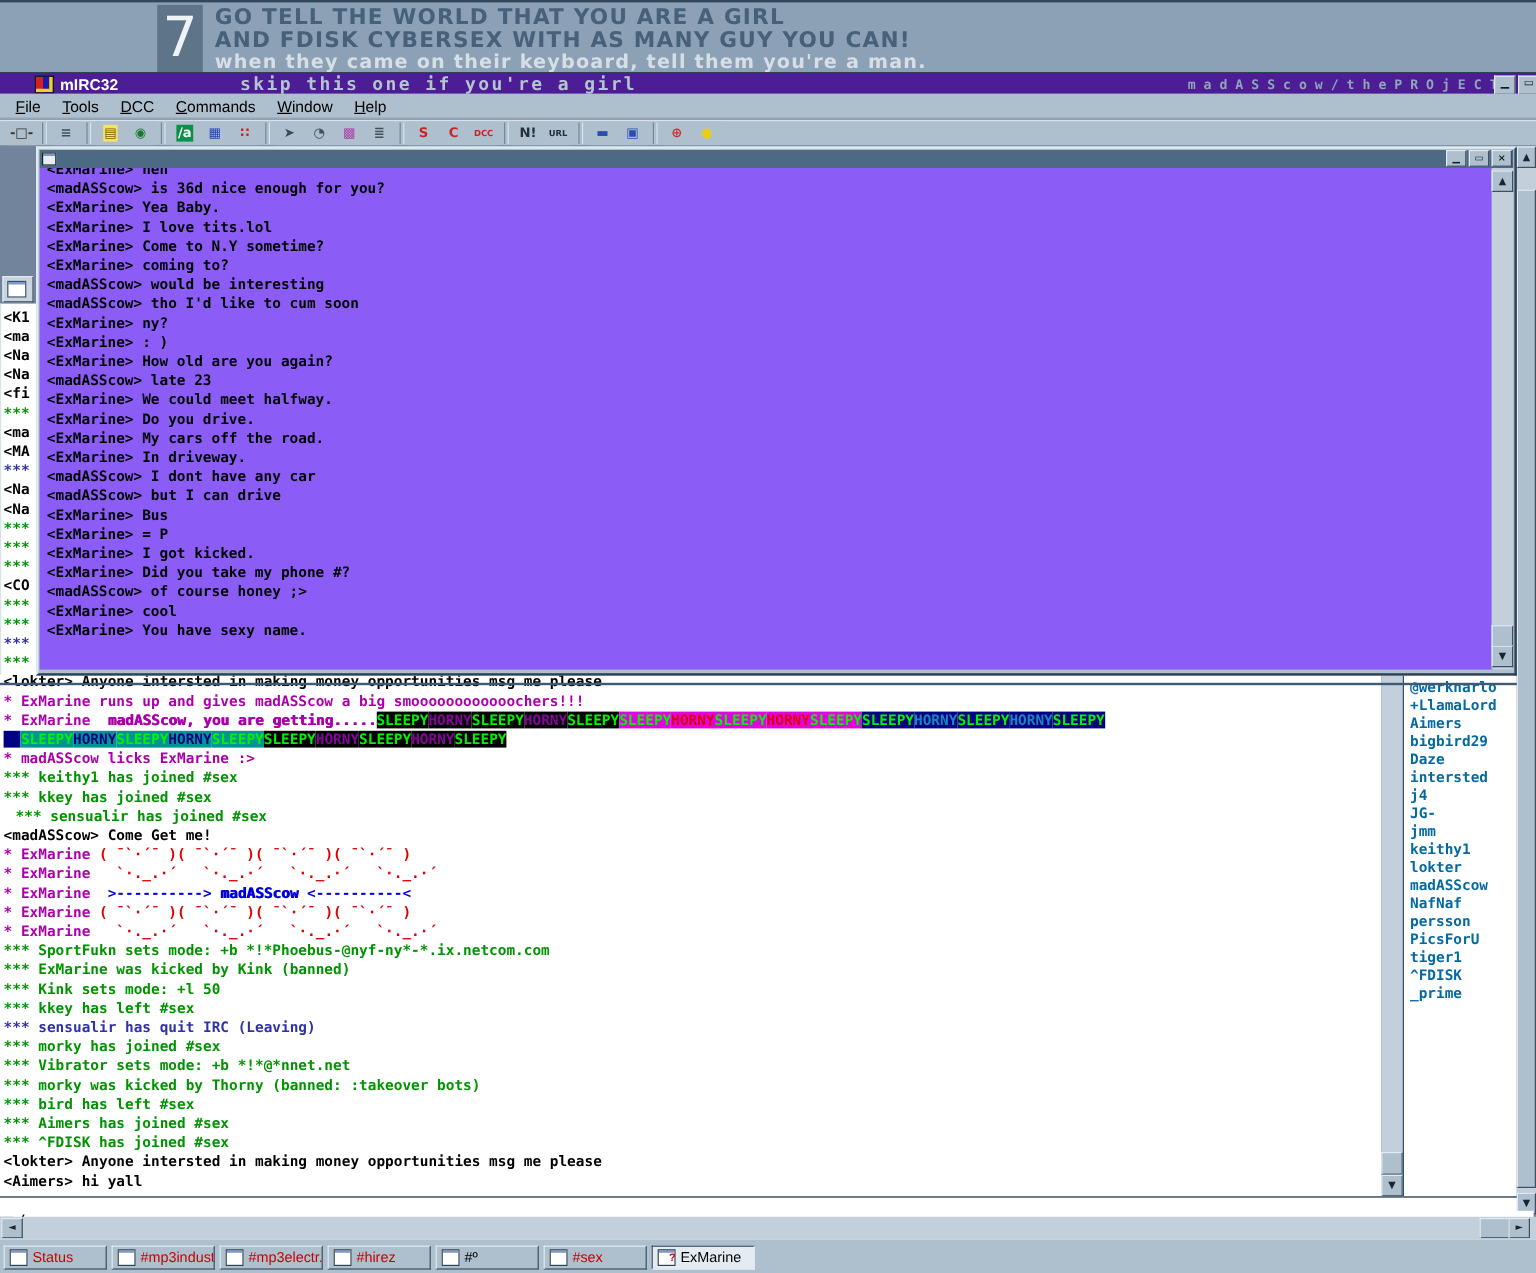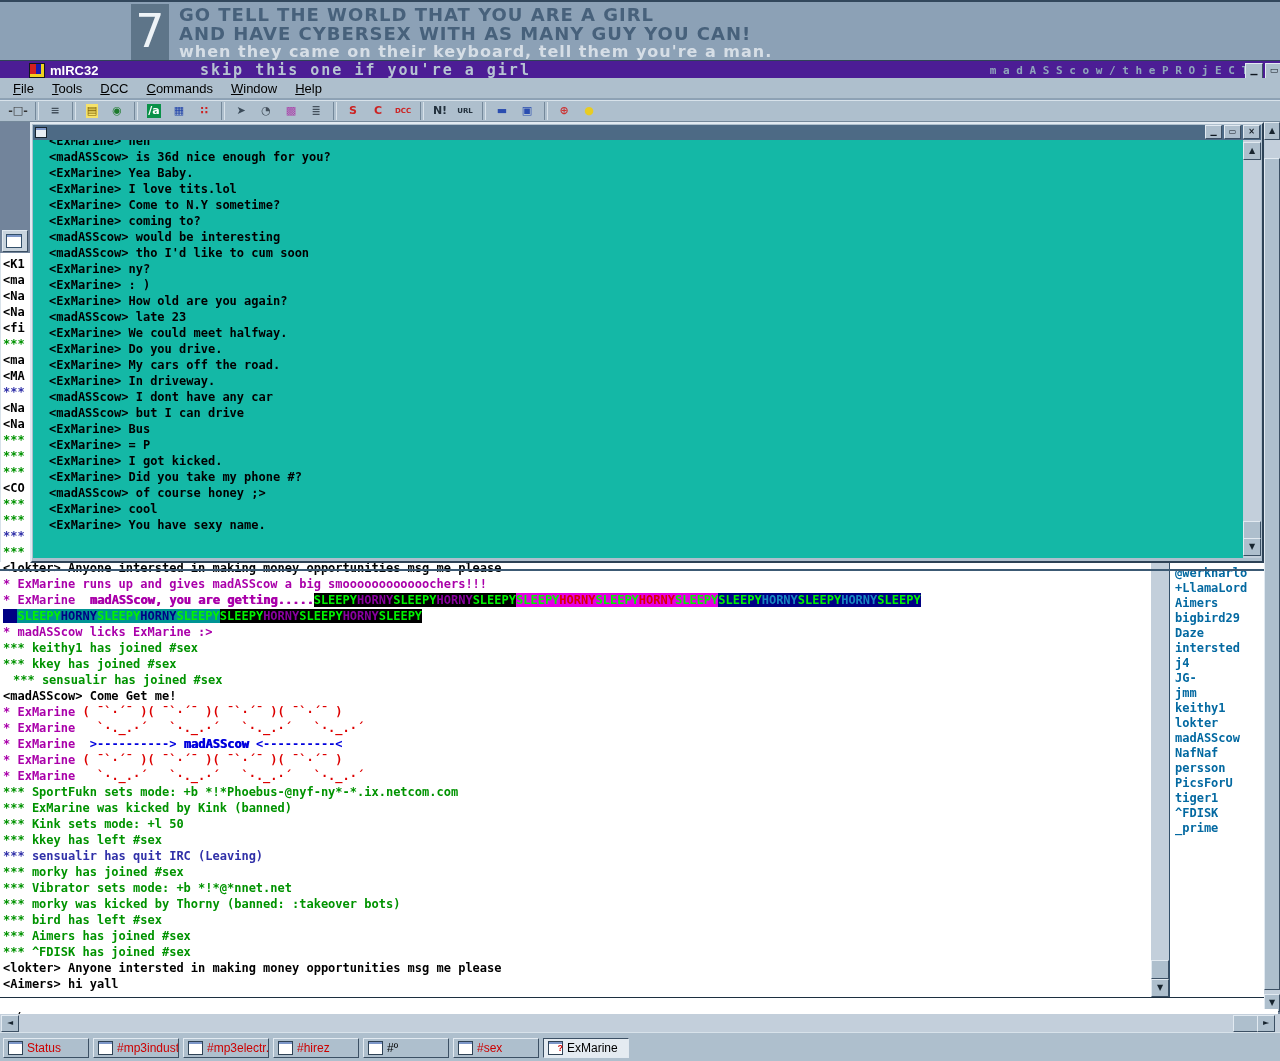--- a/index.html
+++ b/index.html
@@ -75,21 +75,21 @@
 
   
   .query-window{position:absolute;left:30px;top:0;width:1234px;height:441px;background:#aebfcd;
                 border:2px solid;border-color:#e2eaf1 #2d4256 #2d4256 #e2eaf1;box-sizing:border-box;}
   .q-title{position:absolute;left:1px;top:1px;right:1px;height:15px;background:#4d6a85;display:flex;align-items:center;overflow:hidden;}
   .q-title-icon{width:10px;height:9px;margin:0 4px 0 2px;background:#e8eef4;border:1px solid #17242f;box-shadow:inset 0 2px 0 #7d97c8;}
   .q-title-text{color:#fff;font:bold 12px "DejaVu Sans Mono",monospace;white-space:nowrap;position:relative;top:18px;}
   .q-btns{position:absolute;right:2px;top:1px;display:flex;gap:2px;}
   .q-btn{width:15px;height:12px;background:#aebfcd;border:1px solid;border-color:#e2eaf1 #3c5064 #3c5064 #e2eaf1;
          font:bold 8px "DejaVu Sans",sans-serif;color:#101820;text-align:center;line-height:11px;}
-  .q-content{position:absolute;left:1px;top:16px;width:1212px;height:418px;background:#14b8a6;overflow:hidden;padding-left:16px;box-sizing:border-box;}
+  .q-content{position:absolute;left:1px;top:16px;width:1212px;height:418px;background:#8b5cf6;overflow:hidden;padding-left:6px;box-sizing:border-box;}
   .q-vscroll{position:absolute;right:1px;top:16px;width:18px;height:418px;background:#c3cfdb;}
 
   .edge-line{position:absolute;left:0;top:447px;width:1264px;height:2px;background:#3c5a74;}
 
   
   .switchbar{position:absolute;left:0;top:1032px;width:1280px;height:29px;background:#aebfcd;border-top:1px solid #d8e2ea;}
   .sw-btn{position:absolute;top:5px;height:20px;width:86px;background:#aebfcd;
           border:1px solid;border-color:#e2eaf1 #3c5064 #3c5064 #e2eaf1;
           display:flex;align-items:center;gap:4px;padding:0 4px;box-sizing:border-box;
           font:12px "Liberation Sans",sans-serif;white-space:nowrap;overflow:hidden;}
@@ -102,21 +102,21 @@
 </style>
 </head>
 <body>
 
 <div class="screen">
 
   <div class="banner">
     <div class="banner-tile">7</div>
     <div class="banner-text">
       <div class="b1">GO TELL THE WORLD THAT YOU ARE A GIRL</div>
-      <div class="b1">AND HAVE CYBERSEX WITH AS MANY GUY YOU CAN!</div>
+      <div class="b1">AND FDISK CYBERSEX WITH AS MANY GUY YOU CAN!</div>
       <div class="b2">when they came on their keyboard, tell them you're a man.</div>
     </div>
   </div>
 
   <div class="titlebar">
     <span class="app-icon"></span>
     <span class="app-name">mIRC32</span>
     <span class="tb-center">skip this one if you're a girl</span>
     <span class="tb-right">m a d A S S c o w   /   t h e   P R O j E C T</span>
     <span class="winbtns">

